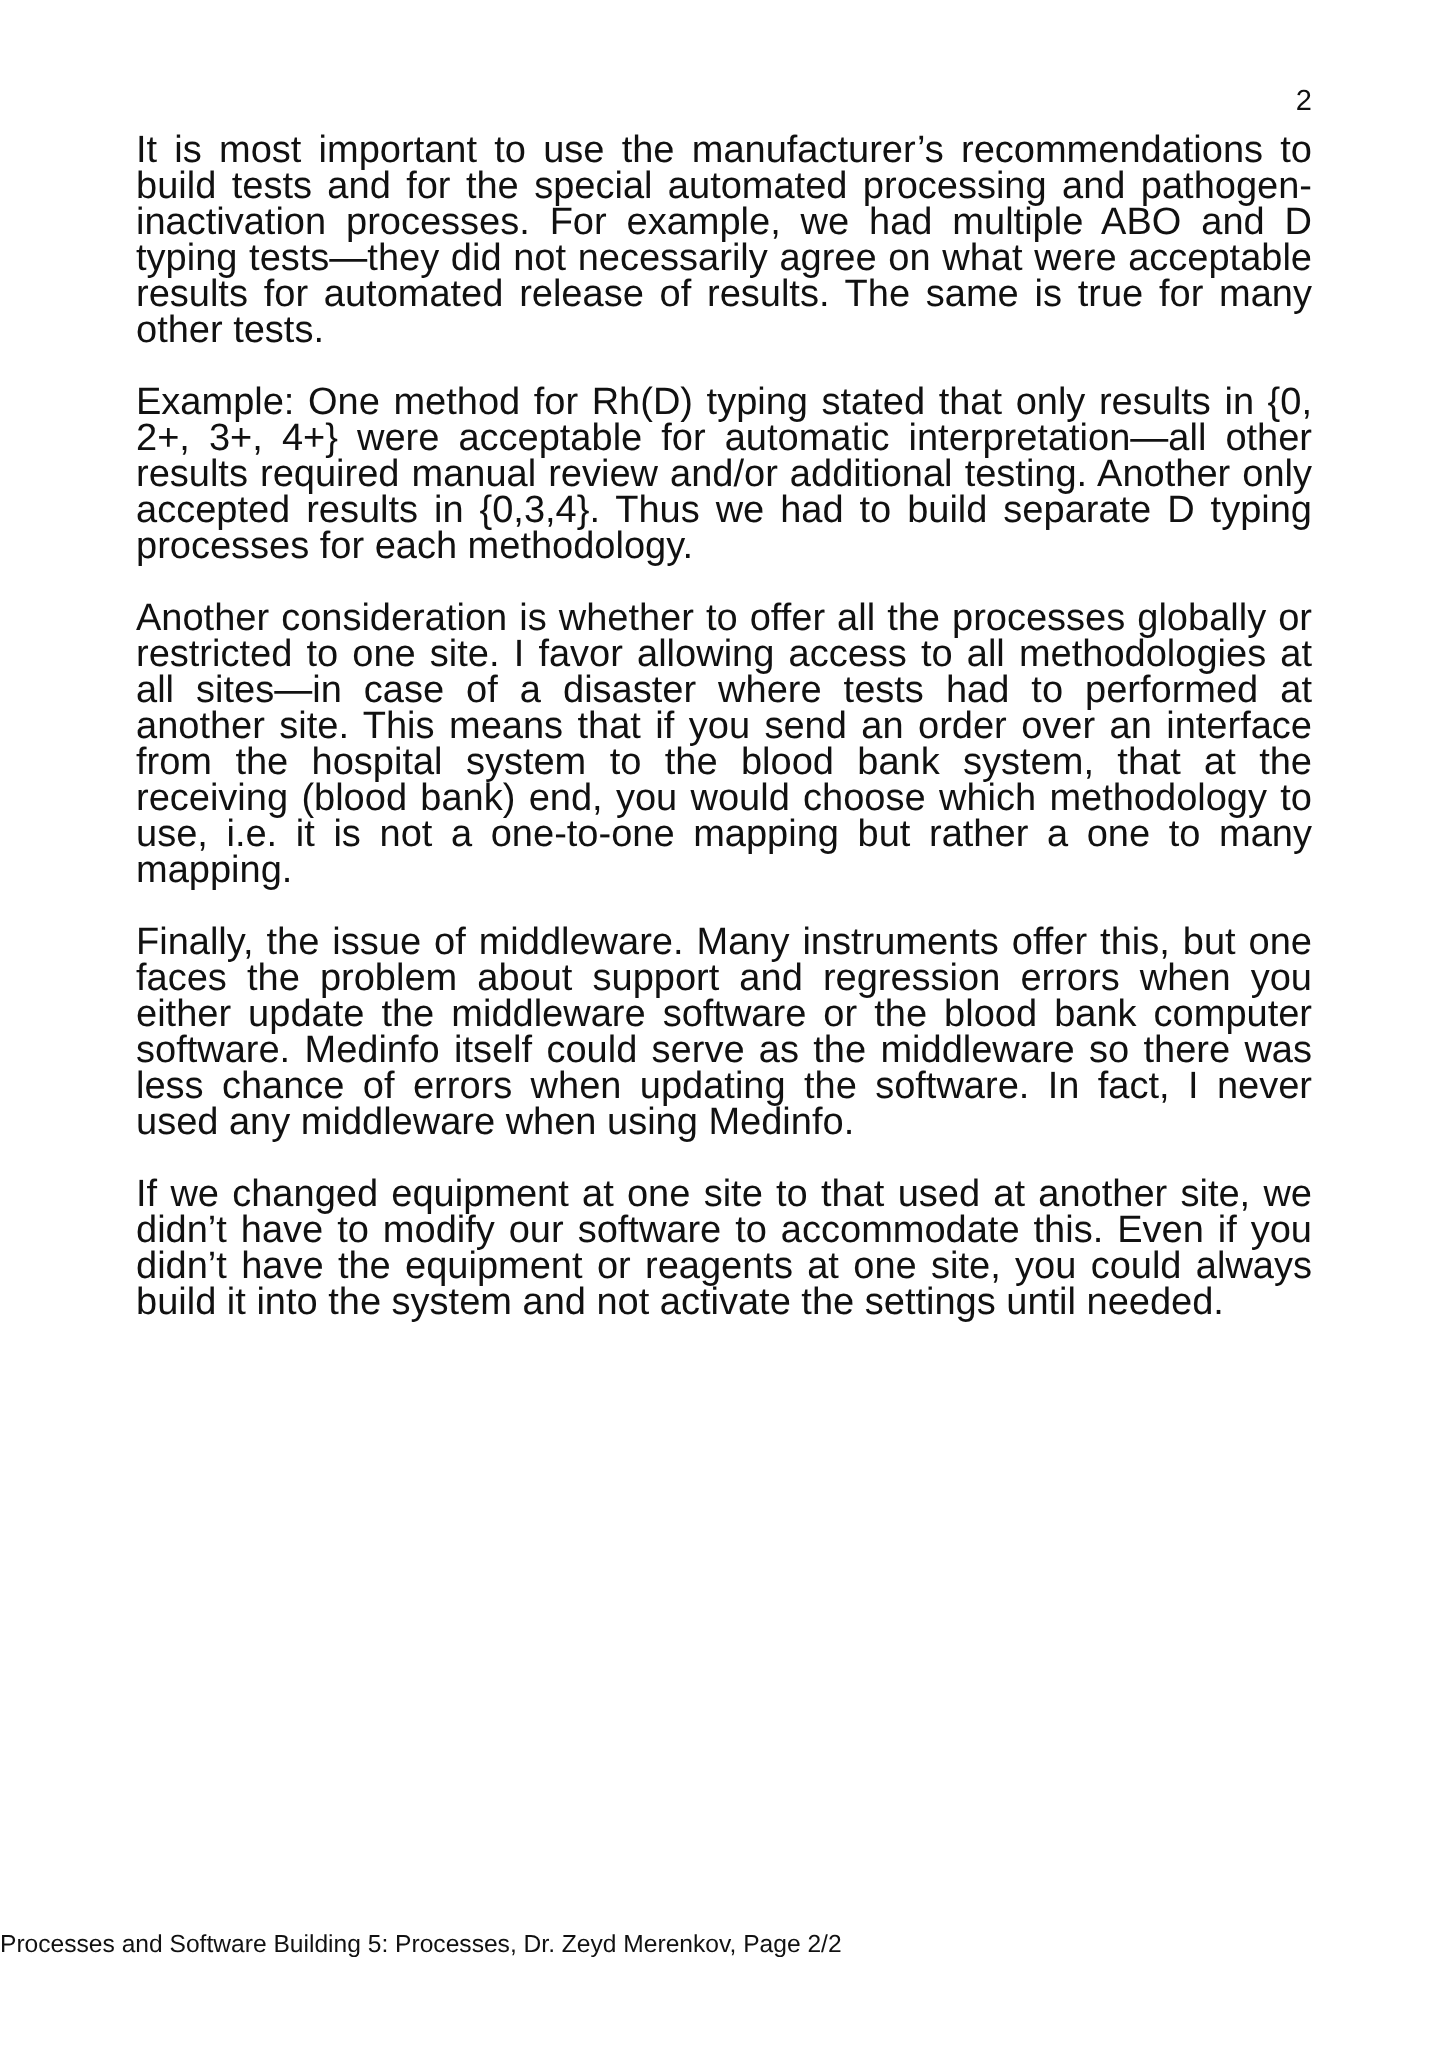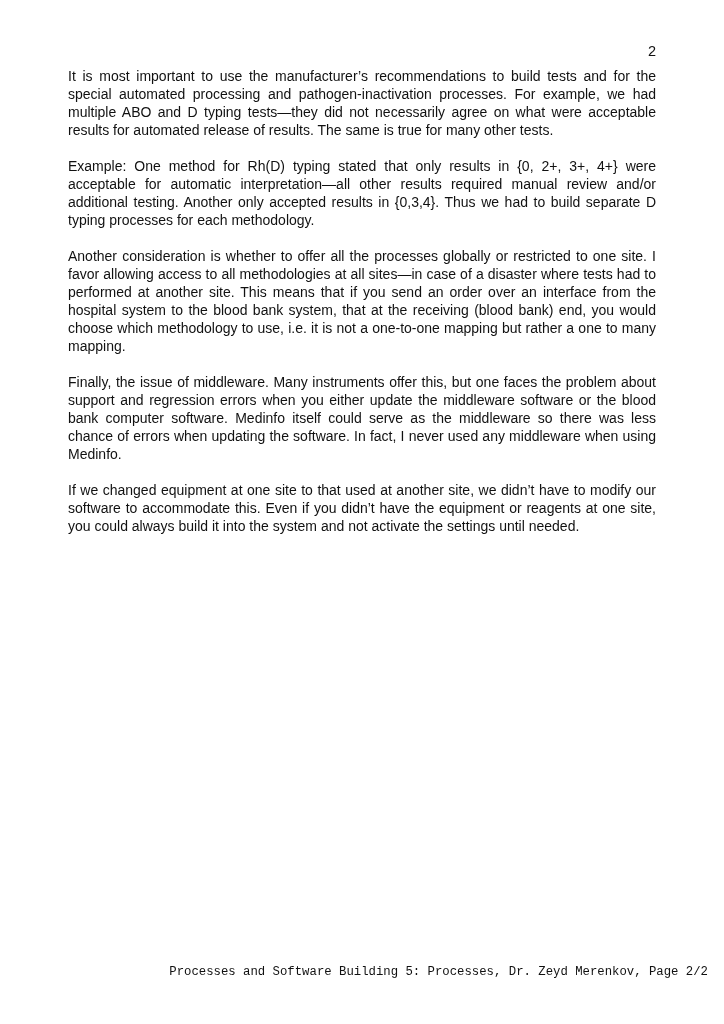--- a/index.html
+++ b/index.html
@@ -1,21 +1,21 @@
 <!DOCTYPE html>
 <html><head>
   <meta charset="utf-8">
   <style>
     html, body { margin: 0; padding: 0; background: #ffffff; }
     body { width: 724px; height: 1024px; position: relative; overflow: hidden;
            font-family: "Liberation Sans", sans-serif; color: #111111; }
     .page-number { position: absolute; top: 42px; right: 68px; font-size: 14.5px; line-height: 18px; }
     .content { position: absolute; top: 67px; left: 68px; width: 588px; }
-    .para { margin: 0 0 18px 0; font-size: 14px; line-height: 18px; text-align: justify; text-align-last: left; }
-    .footer { position: absolute; top: 964px; left: 0; width: 708px; text-align: right; font-size: 12.3px; line-height: 16px; font-family: Liberation Mono, monospace; }
+    .para { margin: 0 0 18px 0; font-size: 19px; line-height: 18px; text-align: justify; text-align-last: left; }
+    .footer { position: absolute; top: 964px; left: 0; width: 708px; text-align: left; font-size: 12.3px; line-height: 16px; }
   </style>
 </head>
 <body>
 
 <div>
   <div class="page-number">2</div>
   <div class="content">
     <p class="para">It is most important to use the manufacturer’s recommendations to build tests and for the special automated processing and pathogen-inactivation processes.  For example, we had multiple ABO and D typing tests—they did not necessarily agree on what were acceptable results for automated release of results.  The same is true for many other tests.</p>
     <p class="para">Example:  One method for Rh(D) typing stated that only results in {0, 2+, 3+, 4+} were acceptable for automatic interpretation—all other results required manual review and/or additional testing.  Another only accepted results in {0,3,4}.  Thus we had to build separate D typing processes for each methodology.</p>
     <p class="para">Another consideration is whether to offer all the processes globally or restricted to one site. I favor allowing access to all methodologies at all sites—in case of a disaster where tests had to performed at another site.   This means that if you send an order over an interface from the hospital system to the blood bank system, that at the receiving (blood bank) end, you would choose which methodology to use, i.e. it is not a one-to-one mapping but rather a one to many mapping.</p>

